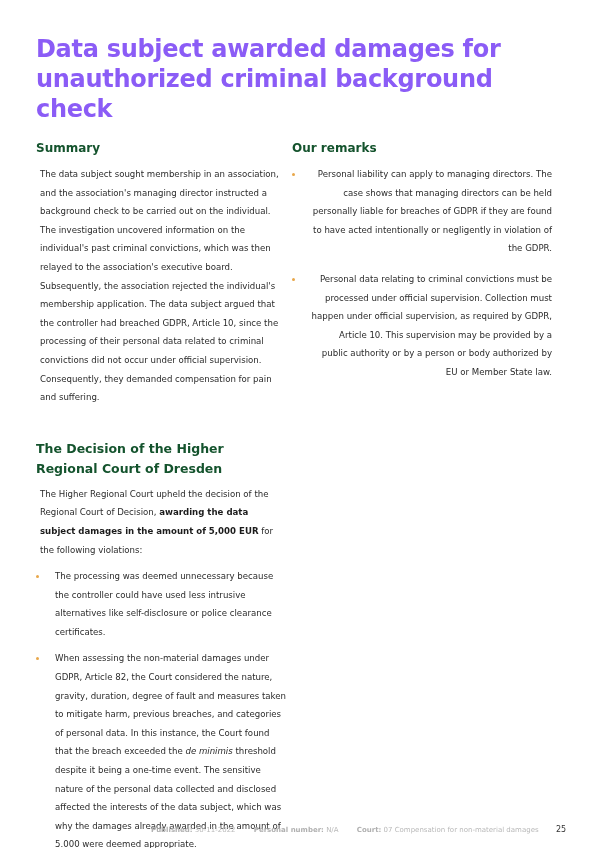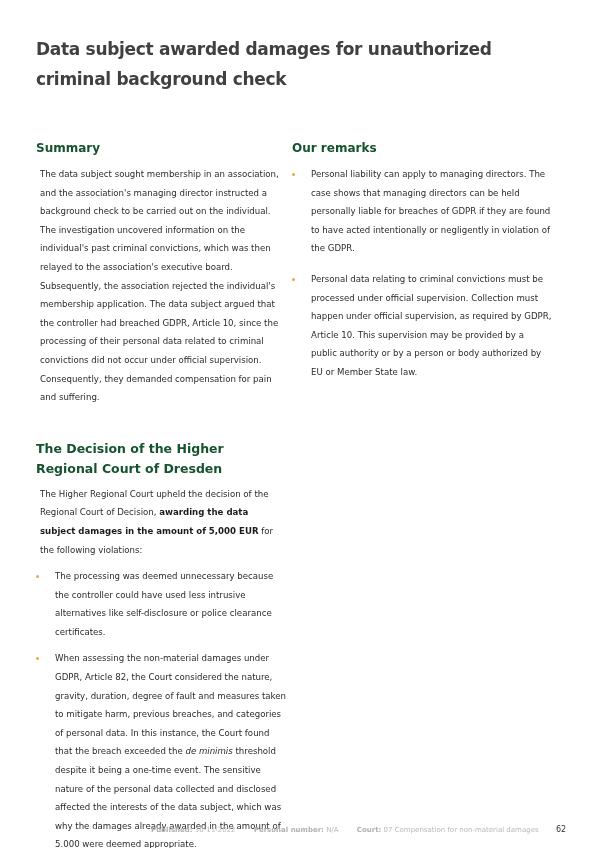--- a/index.html
+++ b/index.html
@@ -1,29 +1,29 @@
 <!DOCTYPE html>
 <html><head>
 <meta charset="utf-8">
 <style>
   html, body { margin: 0; padding: 0; background: #ffffff; }
   body { width: 600px; height: 848px; position: relative; overflow: hidden;
          font-family: "DejaVu Sans", "Liberation Sans", sans-serif; color: #2b2b2b; }
   .title { position: absolute; left: 36px; top: 34px; width: 500px;
-           font-size: 17px; line-height: 30px; font-weight: bold; color: #404040; letter-spacing: -0.3px; }
+           font-size: 24px; line-height: 30px; font-weight: bold; color: #8b5cf6; letter-spacing: -0.3px; }
   .col { position: absolute; top: 140px; }
   .col-left { left: 36px; width: 250px; }
   .col-right { left: 292px; width: 260px; }
   h2 { margin: 0 0 9px 0; font-size: 12px; font-weight: bold; color: #14532d; line-height: 16px; }
   h2.decision { font-size: 12.5px; line-height: 20px; margin-top: 32px; margin-bottom: 6px; }
   p { margin: 4px; font-size: 8.6px; line-height: 18.6px; color: #2b2b2b; }
   ul { list-style: none; margin: 0; padding: 0; }
   li { position: relative; padding-left: 19px; font-size: 8.6px; line-height: 18.6px; color: #2b2b2b; }
   li .dot { position: absolute; left: 0; top: 8px; width: 3px; height: 3px; border-radius: 50%; background: #e8a74a; }
-  .col-right li { margin-bottom: 12px; padding-left: 19px; }
+  .col-right li { margin-bottom: 12px; padding-left: 19px; text-align: right; }
   .col-left li { margin-top: 8px; }
   .col-left ul { margin-top: 6px; }
   b { font-weight: bold; color: #1c1c1c; }
   i { font-style: italic; }
   .footer { position: absolute; left: 0; top: 826px; width: 600px; font-size: 7px; color: #b9b9b9; }
   .footer .meta { position: absolute; left: 135px; top: 0; white-space: nowrap; }
   .footer .meta .k { font-weight: bold; color: #b0b0b0; margin-left: 16px; }
   .footer .page { position: absolute; left: 556px; top: -1px; font-size: 8px; color: #333; }
 </style>
 </head>
@@ -61,14 +61,14 @@
       <span class="dot"></span>
       <span>Personal data relating to criminal convictions must be processed under official supervision. Collection must happen under official supervision, as required by GDPR, Article 10. This supervision may be provided by a public authority or by a person or body authorized by EU or Member State law.</span>
     </li>
   </ul>
 </div>
 
 <div class="footer">
   <div class="meta">
     <span class="k">Published:</span><span> 30-11-2022 </span><span class="k">Personal number:</span><span> N/A </span><span class="k">Court:</span><span> 07 Compensation for non-material damages</span>
   </div>
-  <div class="page">62</div>
+  <div class="page">25</div>
 </div>
 
 </body></html>

